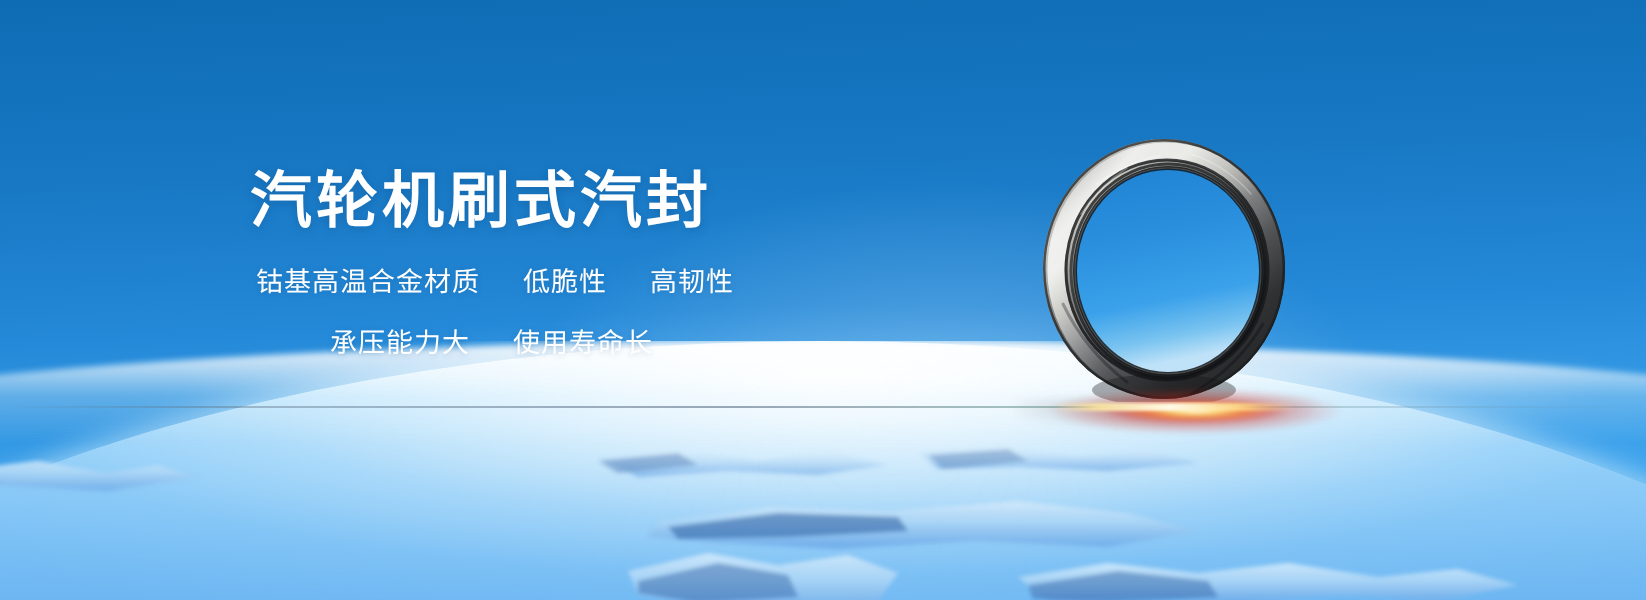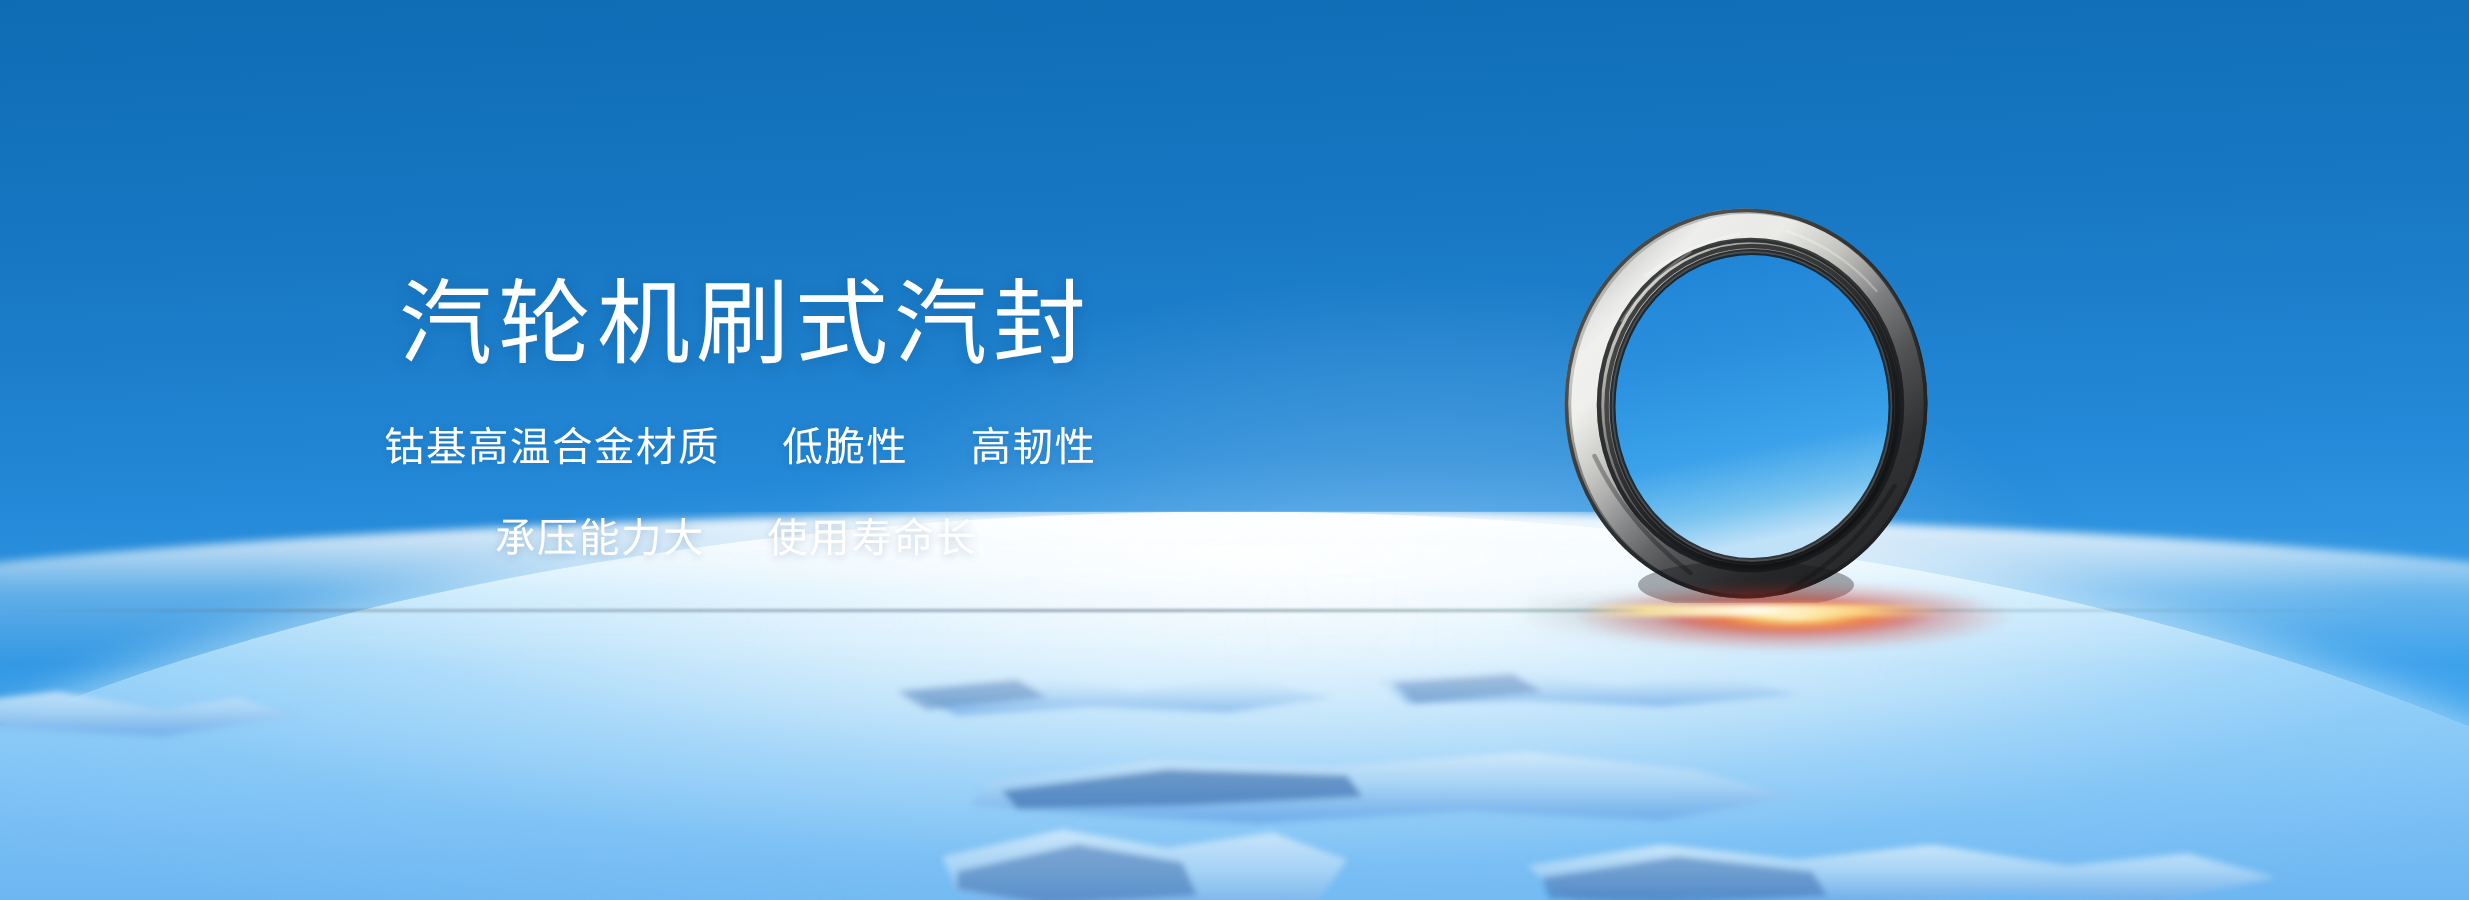--- a/index.html
+++ b/index.html
@@ -147,30 +147,30 @@
     width: 100%;
     height: 2px;
     background: linear-gradient(90deg, rgba(110,130,150,0) 0%, rgba(95,115,135,0.40) 12%, rgba(80,100,125,0.55) 45%, rgba(70,130,110,0.42) 66%, rgba(100,140,160,0.25) 86%, rgba(120,150,170,0) 100%);
     filter: blur(0.6px);
     pointer-events: none;
   }
 
   
   .copy { position: absolute; left: 250px; top: 168px; }
   .headline {
-    margin: 16px;
+    margin: 0;
     font-size: 62px;
     line-height: 1.06;
-    font-weight: 400;
+    font-weight: 700;
     color: #ffffff;
     letter-spacing: 4px;
     white-space: nowrap;
     text-shadow: 0 2px 10px rgba(10,60,110,0.28);
   }
-  .sub { margin: 0; white-space: nowrap; color: #ffffff; font-weight: 400; font-family: Liberation Serif, serif; }
+  .sub { margin: 0; white-space: nowrap; color: #ffffff; font-weight: 400; }
   .sub-1 {
     margin-top: 26px;
     margin-left: 6px;
     font-size: 27px;
     letter-spacing: 1px;
     text-shadow: 0 1px 6px rgba(10,60,110,0.22);
   }
   .sub-2 {
     margin-top: 22px;
     margin-left: 80px;

